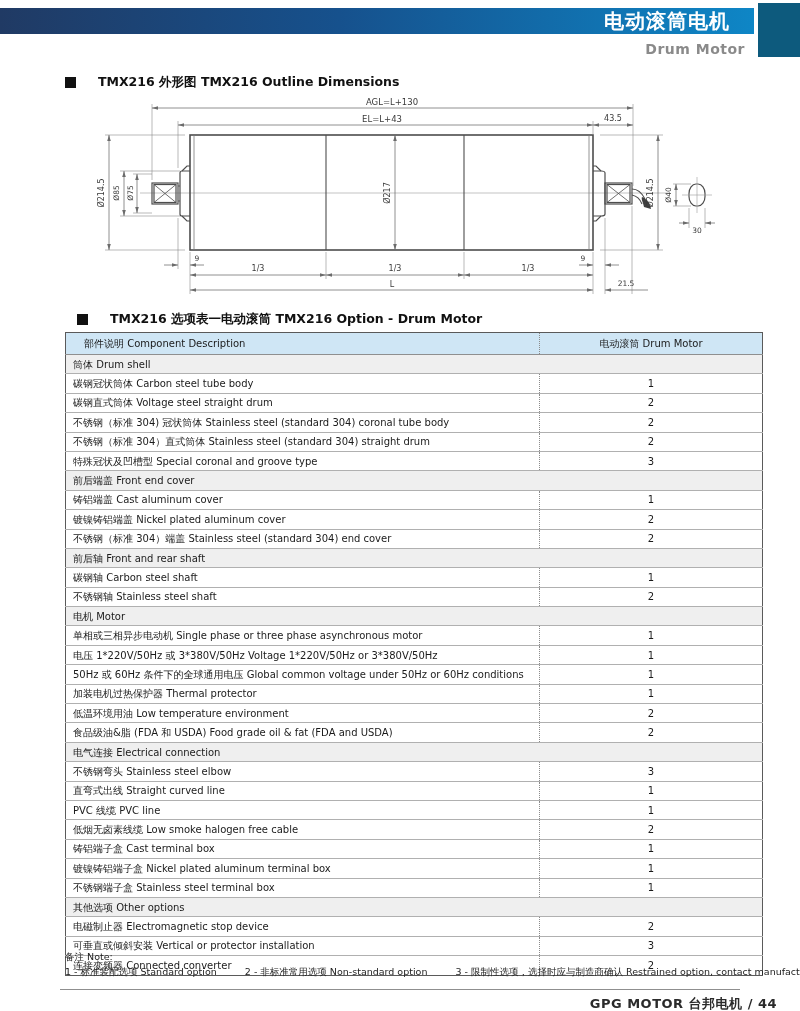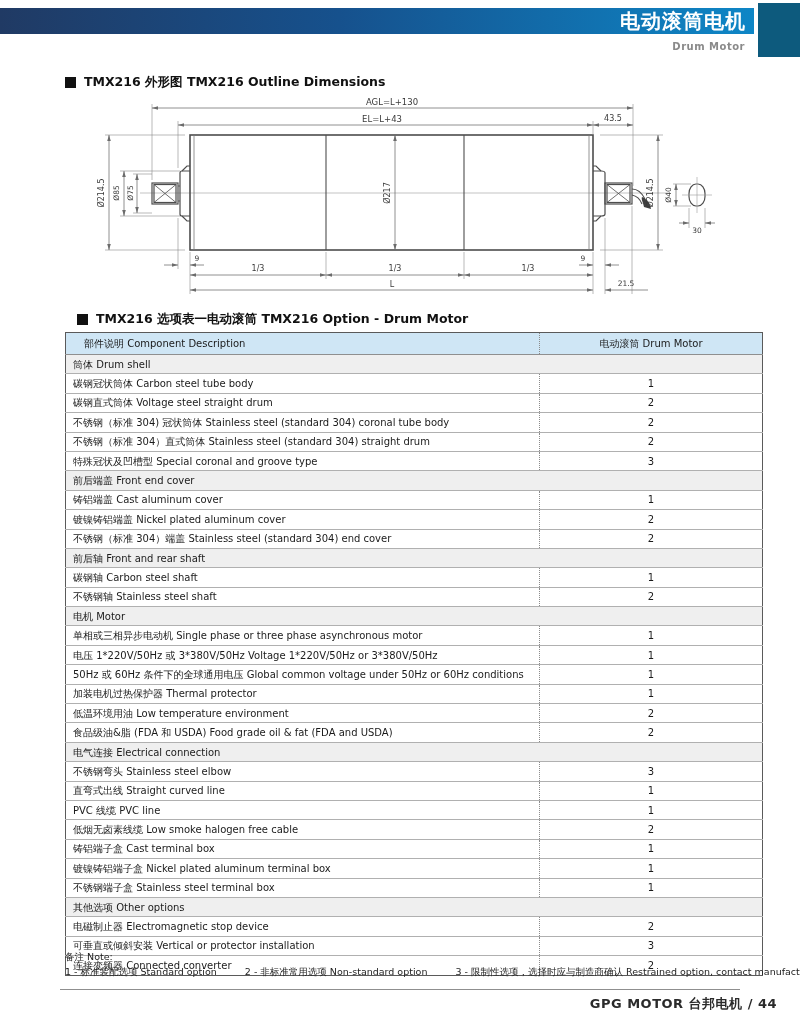--- a/index.html
+++ b/index.html
@@ -6,29 +6,29 @@
   body{
     width:800px;height:1011px;position:relative;background:#fff;
     font-family:"DejaVu Sans","Liberation Sans",sans-serif;
     -webkit-font-smoothing:antialiased;overflow:hidden;
   }
   
   .hdr-bar{
     position:absolute;left:0;top:8px;width:754px;height:26px;
     background:linear-gradient(90deg,#203a64 0%,#16518d 45%,#0e86c6 100%);
     color:#fff;font-size:20px;font-weight:bold;letter-spacing:1px;
-    line-height:26px;text-align:right;padding-right:8px;box-sizing:border-box;
+    line-height:26px;text-align:right;padding-right:24px;box-sizing:border-box;
   }
   .hdr-block{position:absolute;left:758px;top:3px;width:42px;height:54px;background:#0d5a7d;}
   .hdr-sub{
     position:absolute;top:41px;right:55px;color:#8a8a8a;
-    font-size:10px;font-weight:bold;letter-spacing:.5px;
-  }
-  
-  .sec-title{position:absolute;left:65px;display:flex;align-items:center;gap:8px;}
+    font-size:14px;font-weight:bold;letter-spacing:.5px;
+  }
+  
+  .sec-title{position:absolute;left:65px;display:flex;align-items:center;gap:22px;}
   .sec-title .sq{width:11px;height:11px;background:#111;flex:0 0 auto;}
   .sec-title .lbl{font-size:12.5px;font-weight:bold;color:#111;white-space:nowrap;}
   #sec1{top:74px;} #sec2{top:311px;padding-left:12px;}
   
   .drawing{position:absolute;left:60px;top:96px;width:740px;height:207px;}
   
   .opt-table{
     position:absolute;left:65px;top:332px;width:677px;
     border-collapse:collapse;table-layout:fixed;
     font-size:10px;color:#1a1a1a;

